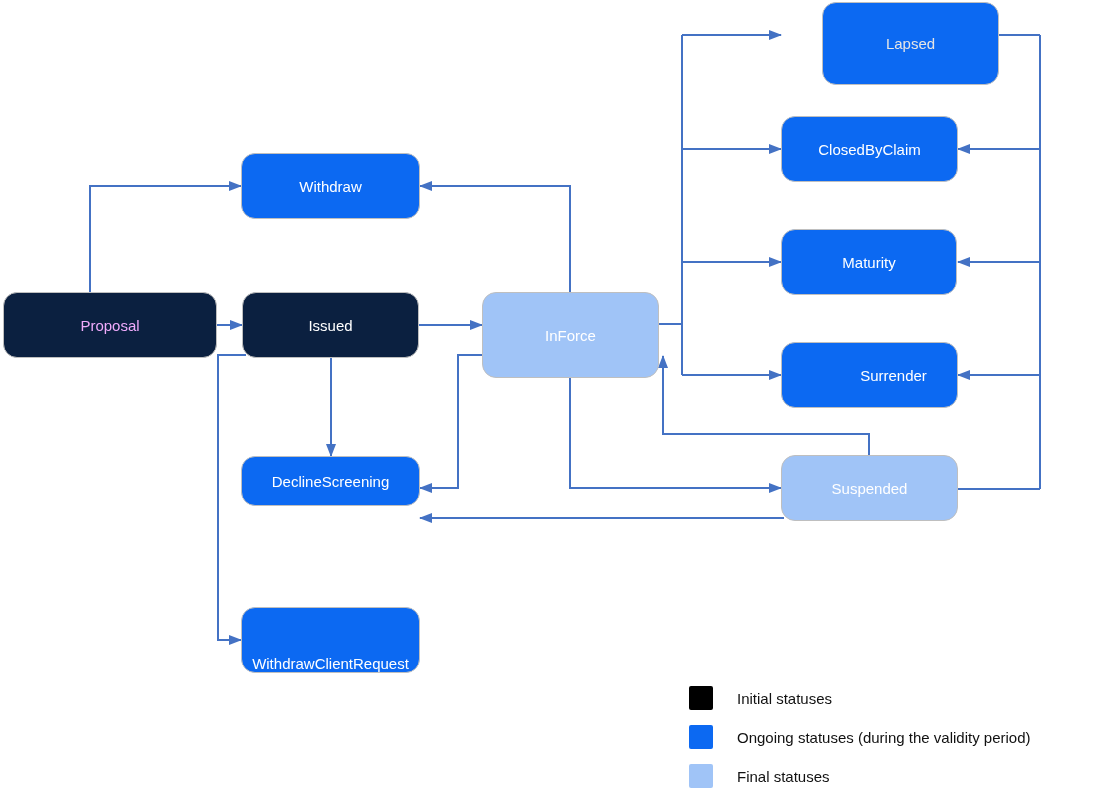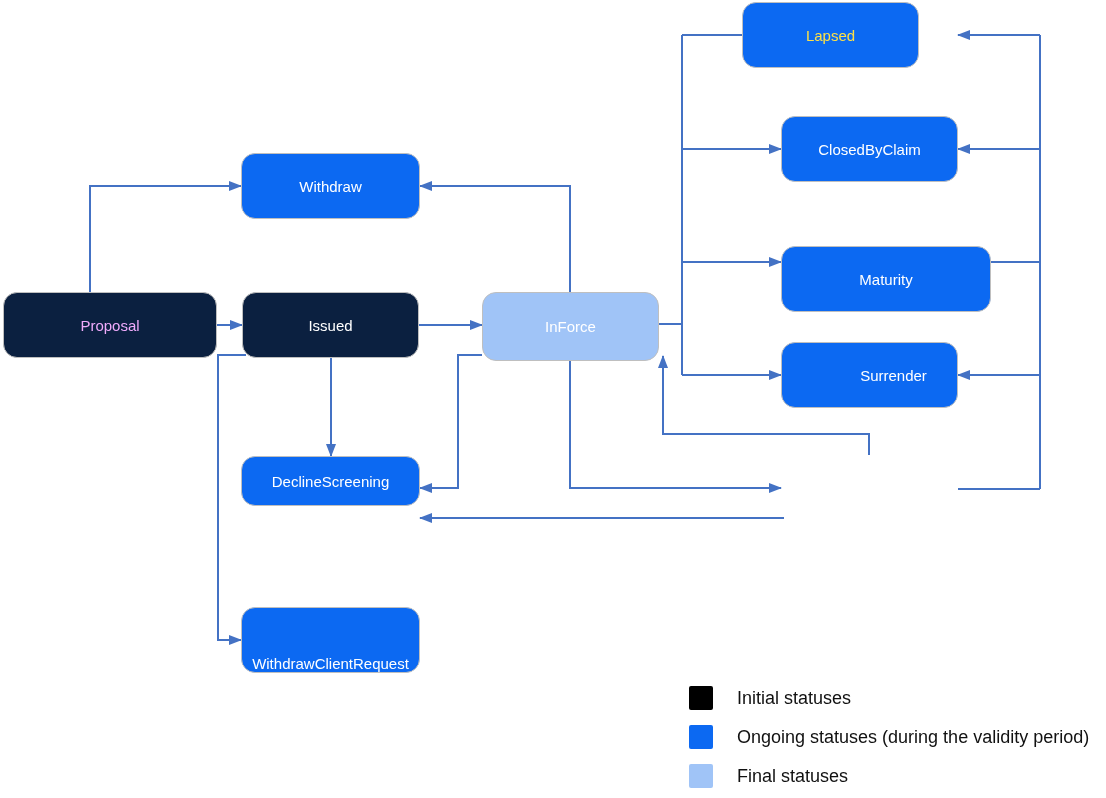--- a/index.html
+++ b/index.html
@@ -17,21 +17,21 @@
     display:flex;align-items:center;justify-content:center;
     color:#ffffff;
     font-size:15px;
     border:1px solid #bfbfbf;
     box-sizing:border-box;
     text-align:center;
   }
   #legend{position:absolute;left:689px;top:686px;}
   .legend-row{display:flex;align-items:center;margin-bottom:15px;height:24px;}
   .legend-swatch{width:24px;height:24px;border-radius:2px;flex:0 0 24px;}
-  .legend-label{margin-left:24px;font-size:18px;color:#111111;white-space:nowrap;}
+  .legend-label{margin-left:24px;font-size:15px;color:#111111;white-space:nowrap;}
 </style>
 </head>
 <body>
 
 <div id="canvas">
     <svg id="edge-layer" width="1106" height="798" viewBox="0 0 1106 798">
       <defs>
         <marker id="arrowhead" markerUnits="userSpaceOnUse" markerWidth="13" markerHeight="10" refX="12" refY="5" orient="auto">
           <path d="M0,0 L13,5 L0,10 Z" fill="#4472C4"></path>
         </marker>
@@ -75,34 +75,37 @@
     </div>
 <div class="node" style="left: 3px; top: 292px; width: 214px; height: 66px; background: rgb(11, 32, 64); color: #f0abfc;">
       <span>Proposal</span>
     </div>
     <div class="node" style="left: 241px; top: 153px; width: 179px; height: 66px; background: rgb(12, 105, 242); color: rgb(255, 255, 255);">
       <span>Withdraw</span>
     </div>
     <div class="node" style="left: 242px; top: 292px; width: 177px; height: 66px; background: rgb(11, 32, 64); color: rgb(255, 255, 255);">
       <span>Issued</span>
     </div>
-    <div class="node" style="left: 482px; top: 292px; width: 177px; height: 69px; background: rgb(160, 196, 247); color: rgb(255, 255, 255);">
+    <div class="node" style="left: 482px; top: 292px; width: 177px; height: 86px; background: rgb(160, 196, 247); color: rgb(255, 255, 255);">
       <span>InForce</span>
     </div>
-    <div class="node" style="left: 742px; top: 2px; width: 177px; height: 66px; background: rgb(12, 105, 242); color: #fde047;">
+    <div class="node" style="left: 822px; top: 2px; width: 177px; height: 83px; background: rgb(12, 105, 242); color: #e5e5e5;">
       <span>Lapsed</span>
     </div>
     <div class="node" style="left: 781px; top: 116px; width: 177px; height: 66px; background: rgb(12, 105, 242); color: rgb(255, 255, 255);">
       <span>ClosedByClaim</span>
     </div>
-    <div class="node" style="left: 781px; top: 246px; width: 210px; height: 66px; background: rgb(12, 105, 242); color: rgb(255, 255, 255);">
+    <div class="node" style="left: 781px; top: 229px; width: 176px; height: 66px; background: rgb(12, 105, 242); color: rgb(255, 255, 255);">
       <span>Maturity</span>
     </div>
     <div class="node" style="left: 781px; top: 342px; width: 177px; height: 66px; background: rgb(12, 105, 242); color: rgb(255, 255, 255); padding-left: 48px;">
       <span>Surrender</span>
+    </div>
+    <div class="node" style="left: 781px; top: 455px; width: 177px; height: 66px; background: rgb(160, 196, 247); color: rgb(255, 255, 255);">
+      <span>Suspended</span>
     </div>
     <div class="node" style="left: 241px; top: 456px; width: 179px; height: 50px; background: rgb(12, 105, 242); color: rgb(255, 255, 255);">
       <span>DeclineScreening</span>
     </div>
     <div class="node" style="left: 241px; top: 607px; width: 179px; height: 66px; background: rgb(12, 105, 242); color: rgb(255, 255, 255); align-items: flex-end;">
       <span>WithdrawClientRequest</span>
     </div>
   </div>
 
 </body></html>

